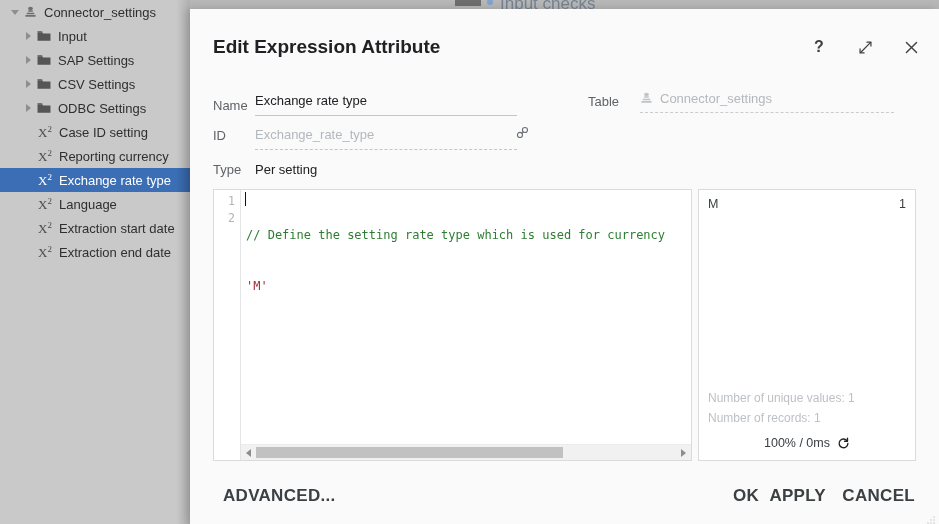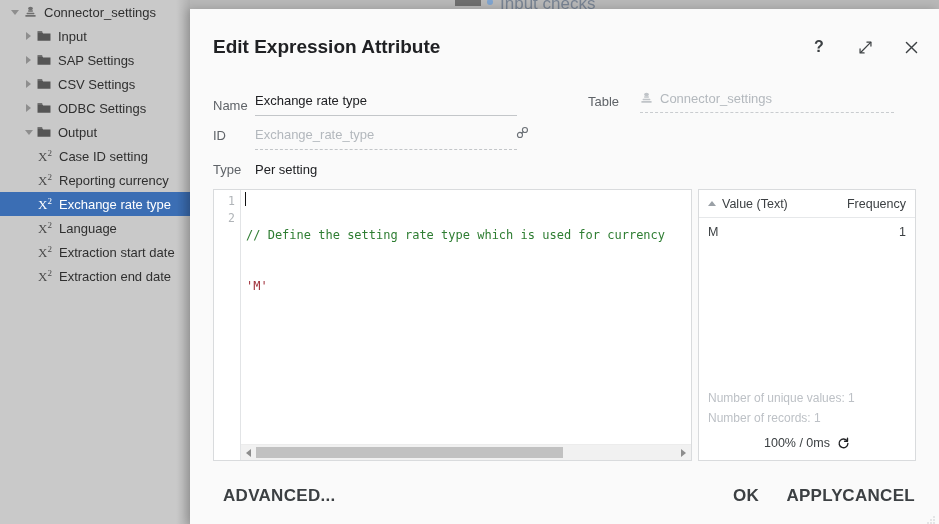--- a/index.html
+++ b/index.html
@@ -359,21 +359,21 @@
     position: absolute;
     font-size: 17px;
     font-weight: bold;
     letter-spacing: .3px;
     color: #3c4043;
     cursor: pointer;
     user-select: none;
   }
   .btn-advanced { left: 33px; top: 22px; }
   .btn-ok     { right: 180px; top: 22px; }
-  .btn-apply  { right: 96px; top: 22px; }
+  .btn-apply  { right: 113px; top: 22px; }
   .btn-cancel { right: 24px;  top: 22px; text-align: right; }
 
   .resize-grip {
     position: absolute;
     right: 3px; bottom: 3px;
     width: 10px; height: 10px;
   }
 </style>
 </head>
 <body>
@@ -448,32 +448,20 @@
         </span>
       <span class="ico">
         <svg width="14" height="12" viewBox="0 0 16 13">
           <path d="M0.6 2.2h5.2l1.3 1.5h8.3v8.1H0.6z" fill="#555555"></path>
           <path d="M0.6 1.0h5.0l1.0 1.2H0.6z" fill="#555555"></path>
         </svg>
       </span>
       <span class="lbl">ODBC Settings</span>
     </div>
 
-    <div class="tree-row" style="padding-left:22px;">
-      <span class="twisty">
-          <span class="tri-down"></span>
-        </span>
-      <span class="ico">
-        <svg width="14" height="12" viewBox="0 0 16 13">
-          <path d="M0.6 2.2h5.2l1.3 1.5h8.3v8.1H0.6z" fill="#555555"></path>
-          <path d="M0.6 1.0h5.0l1.0 1.2H0.6z" fill="#555555"></path>
-        </svg>
-      </span>
-      <span class="lbl">Output</span>
-    </div>
 
     <div class="tree-row" style="padding-left:36px;">
       <span class="ico">
           <span class="xsq">X<sup>2</sup></span>
         </span>
       <span class="lbl">Case ID setting</span>
     </div>
 
     <div class="tree-row" style="padding-left:36px;">
       <span class="ico">
@@ -597,25 +585,20 @@
         <div class="hs-track">
           <div class="hs-thumb"></div>
         </div>
         <div class="hs-arrow">
             <span class="r"></span>
           </div>
       </div>
     </div>
 
     <div class="stats">
-      <div class="stats-head">
-        <span class="sort-asc"></span>
-        <span class="sh-val">Value (Text)</span>
-        <span class="sh-freq">Frequency</span>
-      </div>
 
       <div class="stats-row">
         <span class="sr-val">M</span>
         <span class="sr-freq">1</span>
       </div>
 
       <div class="stats-foot">
         <div class="stat-line">Number of unique values: 1</div>
         <div class="stat-line">Number of records: 1</div>
         <div class="perf">

